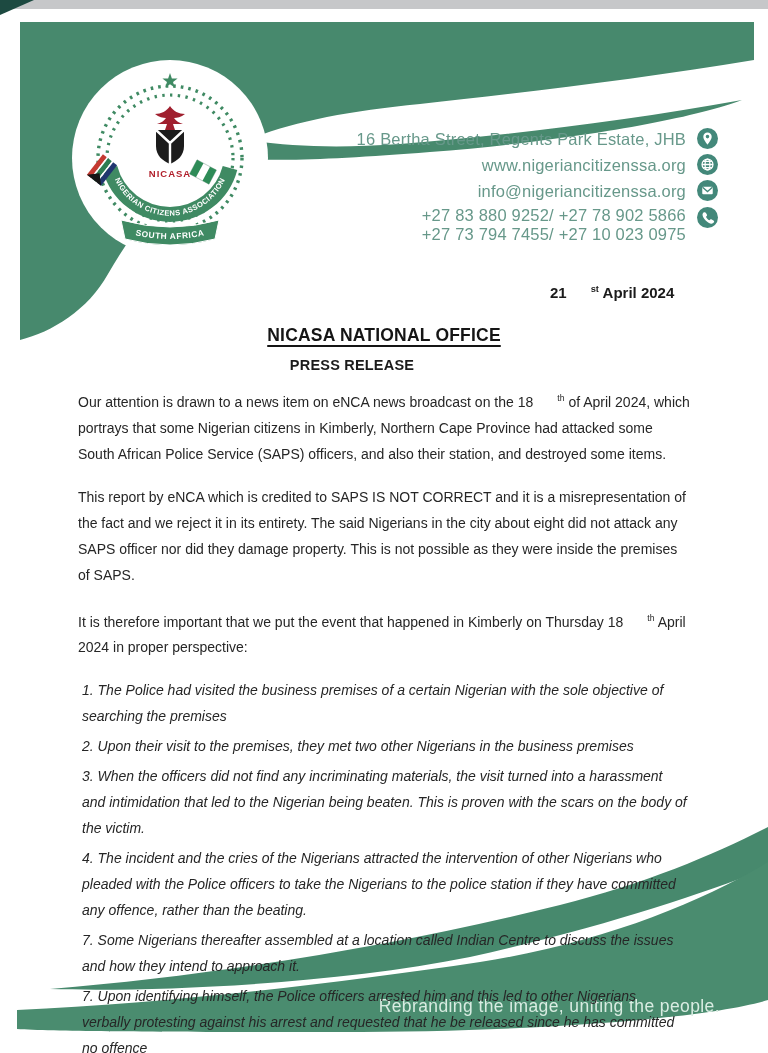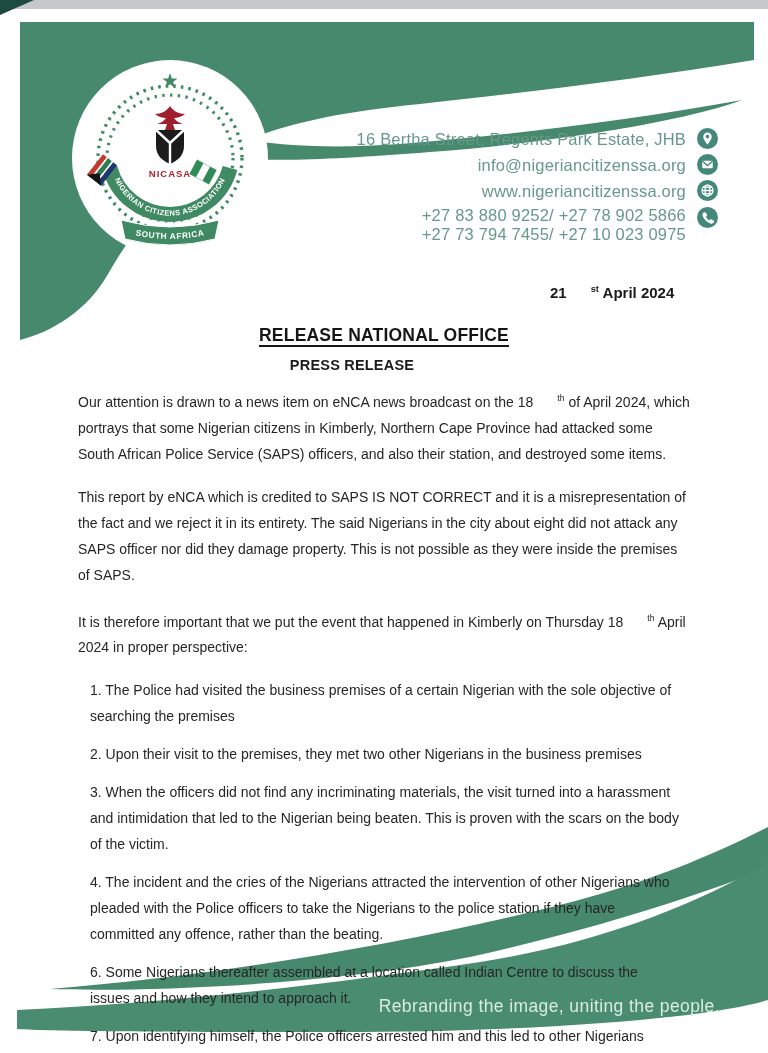--- a/index.html
+++ b/index.html
@@ -21,21 +21,21 @@
   .phones .c-icon{margin-top:1px;}
   
   .date{top:284px;left:550px;font-weight:bold;font-size:15px;color:#1b1b1b;}
   .sup{vertical-align:super;font-size:0.62em;font-weight:inherit;margin-left:24px;}
   .doc-title{top:325px;left:0;width:768px;text-align:center;font-weight:bold;font-size:17.5px;color:#151515;
         text-decoration:underline;text-underline-offset:4px;text-decoration-thickness:1.8px;letter-spacing:.2px;}
   .doc-subtitle{top:357px;left:0;width:704px;text-align:center;font-weight:bold;font-size:14.5px;color:#1b1b1b;letter-spacing:.2px;}
   
   .body-text{top:385px;left:78px;width:614px;font-size:14px;line-height:26px;color:#262626;}
   .body-text p{margin:0 0 17px 0;}
-  .body-text .li{margin:12px;}
+  .body-text .li{margin:4px;font-style:italic;}
 </style>
 </head>
 <body>
 
 <div class="page">
 
   <div class="photo-strip"></div>
   <div class="corner-tri"></div>
 
   <svg class="header-art" width="768" height="370" viewBox="0 0 768 370">
@@ -108,39 +108,39 @@
     <div class="c-row">
       <span class="c-text">16 Bertha Street, Regents Park Estate, JHB</span>
       <span class="c-icon">
         <svg width="21" height="21" viewBox="0 0 20 20">
             <circle cx="10" cy="10" r="10" fill="#43887a"></circle>
           <path fill="#ffffff" fill-rule="evenodd" d="M10,4.3 C7.7,4.3 6,6.1 6,8.3 C6,11.2 10,15.8 10,15.8 C10,15.8 14,11.2 14,8.3 C14,6.1 12.3,4.3 10,4.3 Z M10,9.9 A1.7,1.7 0 1,1 10,6.5 A1.7,1.7 0 0,1 10,9.9 Z"></path>
           </svg>
       </span>
     </div>
     <div class="c-row">
-      <span class="c-text">info@nigeriancitizenssa.org</span>
-      <span class="c-icon">
-        <svg width="21" height="21" viewBox="0 0 20 20">
-            <circle cx="10" cy="10" r="10" fill="#43887a"></circle>
-          <rect x="5" y="6.4" width="10" height="7.2" rx="1" fill="#ffffff"></rect>
-          <path d="M5.3,7 L10,11 L14.7,7" fill="none" stroke="#43887a" stroke-width="1.2"></path>
-          </svg>
-      </span>
-    </div>
-    <div class="c-row">
       <span class="c-text">www.nigeriancitizenssa.org</span>
       <span class="c-icon">
         <svg width="21" height="21" viewBox="0 0 20 20">
             <circle cx="10" cy="10" r="10" fill="#43887a"></circle>
           <g fill="none" stroke="#ffffff" stroke-width="1.2">
             <circle cx="10" cy="10" r="5.2"></circle>
               <ellipse cx="10" cy="10" rx="2.3" ry="5.2"></ellipse>
             <path d="M4.8,10 H15.2 M5.6,7 H14.4 M5.6,13 H14.4"></path>
             </g>
+          </svg>
+      </span>
+    </div>
+    <div class="c-row">
+      <span class="c-text">info@nigeriancitizenssa.org</span>
+      <span class="c-icon">
+        <svg width="21" height="21" viewBox="0 0 20 20">
+            <circle cx="10" cy="10" r="10" fill="#43887a"></circle>
+          <rect x="5" y="6.4" width="10" height="7.2" rx="1" fill="#ffffff"></rect>
+          <path d="M5.3,7 L10,11 L14.7,7" fill="none" stroke="#43887a" stroke-width="1.2"></path>
           </svg>
       </span>
     </div>
     <div class="c-row phones">
       <span class="c-text">
         <div class="pline">+27 83 880 9252/ +27 78 902 5866</div>
         <div class="pline">+27 73 794 7455/ +27 10 023 0975</div>
       </span>
       <span class="c-icon">
         <svg width="21" height="21" viewBox="0 0 20 20">
@@ -148,32 +148,32 @@
           <path fill="#ffffff" d="M6.6,5.1 C7.2,4.7 8,4.9 8.4,5.5 L9.4,7.2 C9.7,7.7 9.6,8.4 9.1,8.8 L8.5,9.4
             C9.1,10.9 10.3,12.1 11.8,12.7 L12.4,12.1 C12.8,11.6 13.5,11.5 14,11.8 L15.7,12.8
             C16.3,13.2 16.5,14 16.1,14.6 C15.5,15.5 14.4,16.1 13.3,15.9 C9.8,15.1 6.1,11.4 5.3,7.9 C5.1,6.8 5.7,5.7 6.6,5.1 Z"></path>
           </svg>
       </span>
     </div>
   </div>
 
   <div class="layer date"><span>21</span><span class="sup">st</span><span> April 2024</span></div>
 
-  <div class="layer doc-title">RELEASE NATIONAL OFFICE</div>
+  <div class="layer doc-title">NICASA NATIONAL OFFICE</div>
   <div class="layer doc-subtitle">PRESS RELEASE</div>
 
   <div class="layer body-text">
     <p><span>Our attention is drawn to a news item on eNCA news broadcast on the 18</span><span class="sup">th</span><span> of April 2024, which portrays that some Nigerian citizens in Kimberly, Northern Cape Province had attacked some South African Police Service (SAPS) officers, and also their station, and destroyed some items.</span></p>
     <p>This report by eNCA which is credited to SAPS IS NOT CORRECT and it is a misrepresentation of the fact and we reject it in its entirety. The said Nigerians in the city about eight did not attack any SAPS officer nor did they damage property. This is not possible as they were inside the premises of SAPS.</p>
     <p><span>It is therefore important that we put the event that happened in Kimberly on Thursday 18</span><span class="sup">th</span><span> April 2024 in proper perspective:</span></p>
     <div class="li">1. The Police had visited the business premises of a certain Nigerian with the sole objective of searching the premises</div>
     <div class="li">2. Upon their visit to the premises, they met two other Nigerians in the business premises</div>
     <div class="li">3. When the officers did not find any incriminating materials, the visit turned into a harassment and intimidation that led to the Nigerian being beaten. This is proven with the scars on the body of the victim.</div>
     <div class="li">4. The incident and the cries of the Nigerians attracted the intervention of other Nigerians who pleaded with the Police officers to take the Nigerians to the police station if they have committed any offence, rather than the beating.</div>
-    <div class="li">6. Some Nigerians thereafter assembled at a location called Indian Centre to discuss the issues and how they intend to approach it.</div>
+    <div class="li">7. Some Nigerians thereafter assembled at a location called Indian Centre to discuss the issues and how they intend to approach it.</div>
     <div class="li">7. Upon identifying himself, the Police officers arrested him and this led to other Nigerians verbally protesting against his arrest and requested that he be released since he has committed no offence</div>
   </div>
 
   <svg class="footer-art" width="768" height="230" viewBox="0 0 230 (placeholder)">
   </svg>
   <svg class="footer-art" width="768" height="230" viewBox="0 0 768 230">
 
     <path fill="#47896d" d="M50,166 C220,152 400,122 560,82
          C645,61 718,30 768,4
          L768,45

